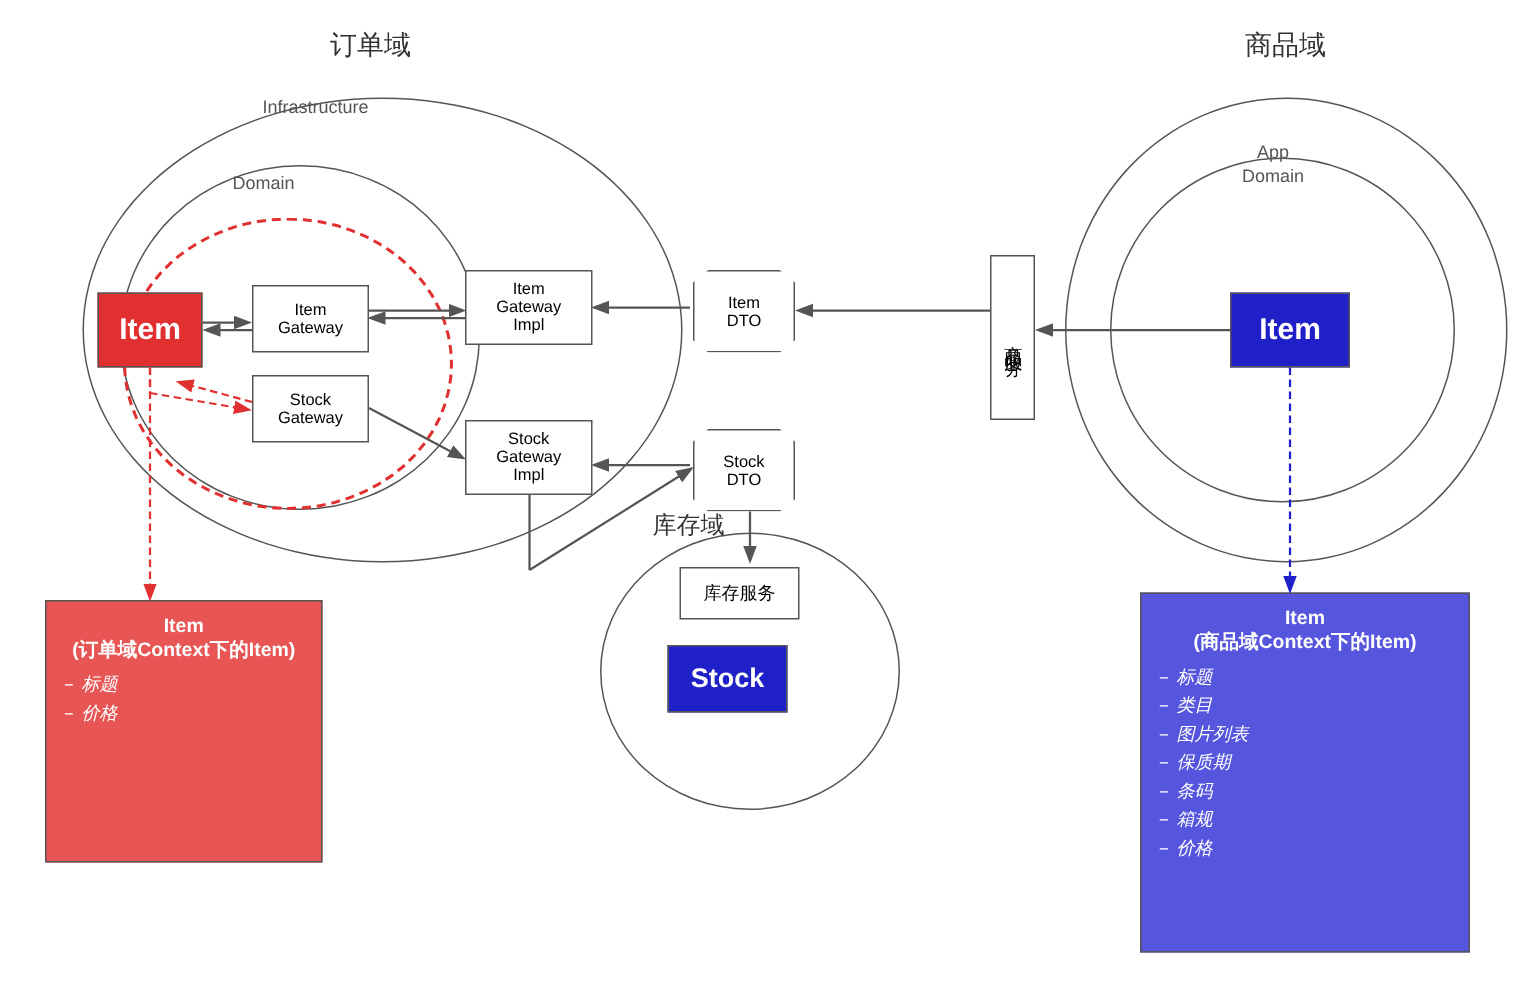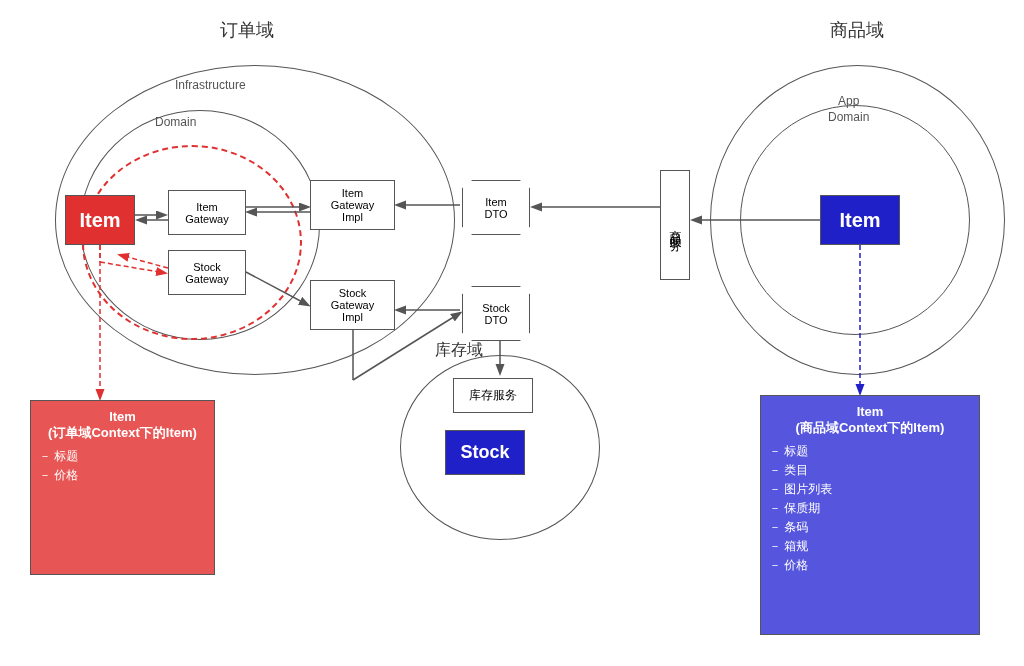--- a/index.html
+++ b/index.html
@@ -92,20 +92,21 @@
     .info-box-title {
       font-weight: bold;
       text-align: center;
       margin-bottom: 6px;
       font-size: 13px;
     }
 
     .info-box-line {
       margin: 2px 0;
       font-size: 12px;
+      font-style: italic;
     }
 
     
     .vertical-rect {
       position: absolute;
       border: 1.5px solid #555;
       background: #fff;
       display: flex;
       align-items: center;
       justify-content: center;
@@ -149,21 +150,21 @@
 </head>
 <body>
 
 <div class="diagram">
 
   <div class="domain-title" style="left: 220px; top: 18px;">订单域</div>
   <div class="domain-title" style="left: 830px; top: 18px;">商品域</div>
 
   <div class="ellipse" style="left: 55px; top: 65px; width: 400px; height: 310px;">
   </div>
-  <div class="ellipse-label" style="left: 175px; top: 78px;">Infrastructure</div>
+  <div class="ellipse-label" style="left: 175px; top: 64px;">Infrastructure</div>
 
   <div class="ellipse" style="left: 80px; top: 110px; width: 240px; height: 230px;">
   </div>
   <div class="ellipse-label" style="left: 155px; top: 115px;">Domain</div>
 
   <div class="red-circle" style="left: 82px; top: 145px; width: 220px; height: 195px;">
   </div>
 
   <div class="box box-red" style="left: 65px; top: 195px; width: 70px; height: 50px; font-size: 20px;">Item</div>
 

